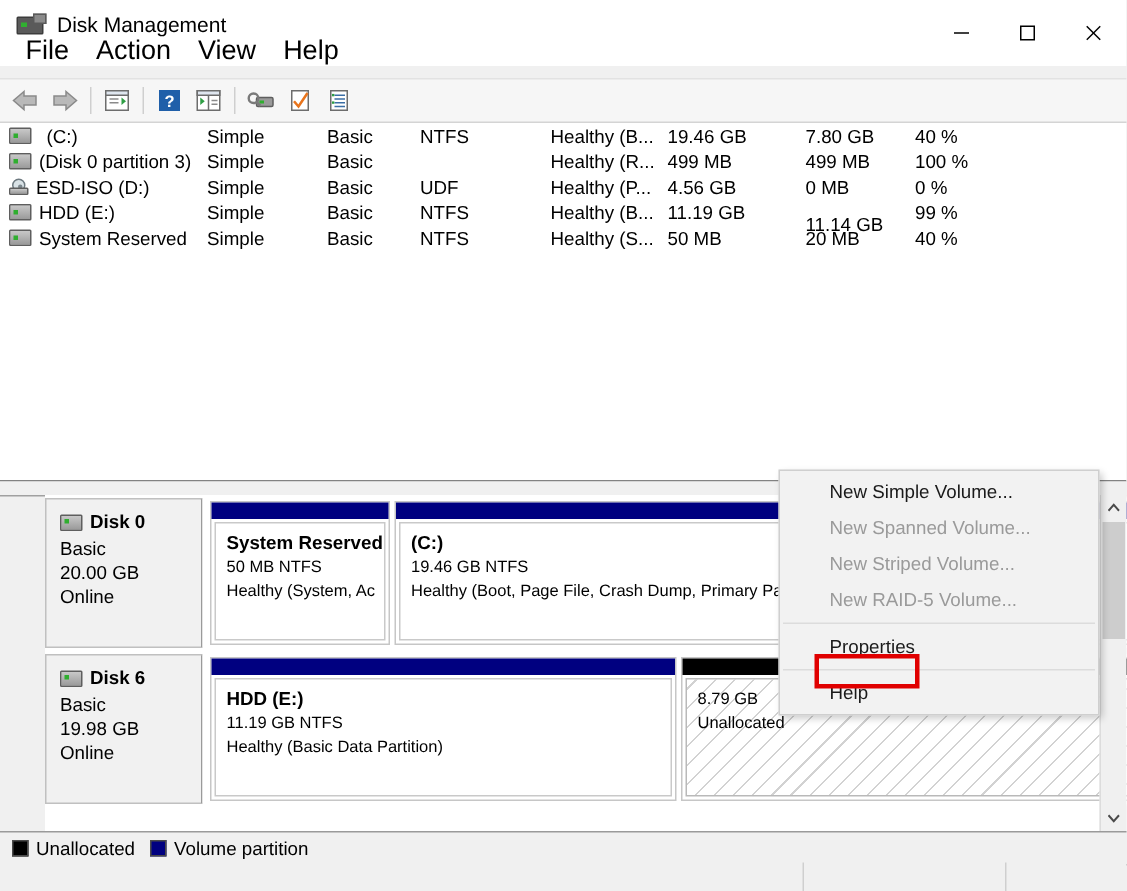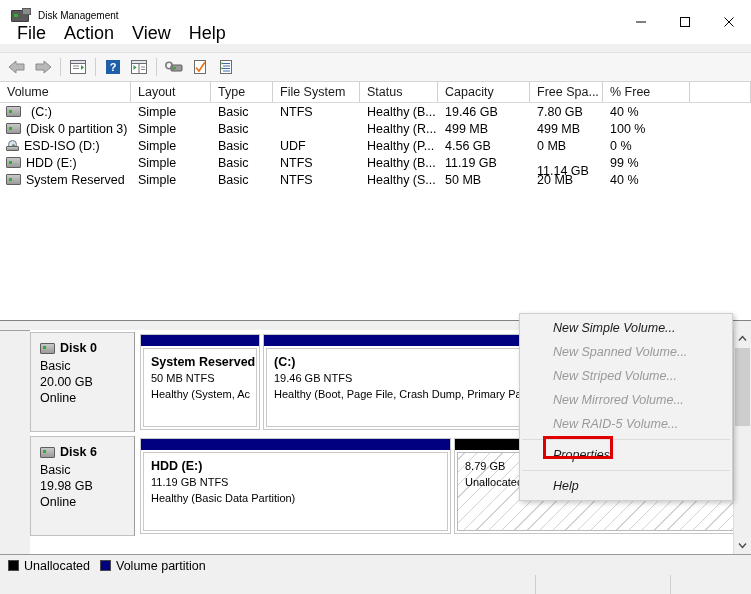--- a/index.html
+++ b/index.html
@@ -11,21 +11,21 @@
   }
   .app{position:relative;width:751px;height:594px;background:#f0f0f0;overflow:hidden;}
 
   
   .titlebar{position:absolute;left:0;top:0;width:751px;height:44px;background:#ffffff;}
   .title-left{position:absolute;left:11px;top:8px;display:flex;align-items:center;gap:9px;}
   .app-icon{width:18px;height:14px;position:relative;}
   .app-icon .body{position:absolute;left:0;top:2px;width:16px;height:10px;background:#5a5a5a;border:1px solid #3c3c3c;border-radius:1px;}
   .app-icon .led{position:absolute;left:3px;top:6px;width:4px;height:3px;background:#30b030;}
   .app-icon .tab{position:absolute;left:11px;top:0px;width:7px;height:5px;background:#8b8b8b;border:1px solid #5a5a5a;}
-  .title-text{font-size:10px;color:#000;}
+  .title-text{font-size:14px;color:#000;}
   .winbtns{position:absolute;right:0;top:0;display:flex;height:44px;}
   .winbtn{width:44px;height:44px;display:flex;align-items:center;justify-content:center;cursor:default;}
   .winbtn svg{display:block;}
 
   
   .menubar{position:absolute;left:0;top:21px;height:24px;display:flex;align-items:center;padding-left:8px;gap:0px;}
   .menuitem{padding:3px 9px;font-size:18px;color:#000;}
 
   
   .toolbar{position:absolute;left:0;top:52px;width:751px;height:28px;background:#f6f6f6;
@@ -83,21 +83,21 @@
           border-top:1px solid #9a9a9a;border-bottom:1px solid #9a9a9a;display:flex;align-items:center;padding-left:8px;gap:6px;}
   .lgitem{display:flex;align-items:center;gap:5px;font-size:12.5px;}
   .swatch{width:11px;height:11px;border:1px solid #4a4a4a;box-sizing:border-box;}
 
   
   .statusbar{position:absolute;left:0;top:575px;width:751px;height:19px;background:#f0f0f0;display:flex;}
   .sb{height:19px;box-sizing:border-box;border-right:1px solid #cfcfcf;}
 
   
   .ctxmenu{position:absolute;left:519px;top:313px;width:212px;background:#f2f2f2;
-           border:1px solid #cfcfcf;box-shadow:2px 2px 5px rgba(0,0,0,.22);padding:2px 0;z-index:50;font-style:italic;}
+           border:1px solid #cfcfcf;box-shadow:2px 2px 5px rgba(0,0,0,.22);padding:2px 0;z-index:50;}
   .ctxitem{height:24px;display:flex;align-items:center;padding-left:33px;font-size:12.5px;color:#1a1a1a;white-space:nowrap;}
   .ctxitem.disabled{color:#9a9a9a;}
   .ctxsep{height:1px;background:#dcdcdc;margin:3px 2px;}
   .redbox{position:absolute;left:543px;top:436px;width:70px;height:23px;border:3px solid #e00000;box-sizing:border-box;z-index:60;pointer-events:none;}
 </style>
 </head>
 <body>
 
 <div class="app">
 
@@ -197,31 +197,20 @@
         <line x1="5" y1="7" x2="12" y2="7" stroke="#3b6ea5"></line>
         <line x1="5" y1="9.5" x2="12" y2="9.5" stroke="#3b6ea5"></line>
         <line x1="5" y1="12" x2="12" y2="12" stroke="#3b6ea5"></line>
         <rect x="3.3" y="3.6" width="1.6" height="1.6" fill="#2f9e44"></rect>
         <rect x="3.3" y="8.6" width="1.6" height="1.6" fill="#2f9e44"></rect>
       </svg>
     </div>
   </div>
 
   <div class="listpane">
-    <div class="hdrrow" id="vl-header">
-        <div class="hcell" style="width: 131px;">Volume</div>
-        <div class="hcell" style="width: 80px;">Layout</div>
-        <div class="hcell" style="width: 62px;">Type</div>
-        <div class="hcell" style="width: 87px;">File System</div>
-        <div class="hcell" style="width: 78px;">Status</div>
-        <div class="hcell" style="width: 92px;">Capacity</div>
-        <div class="hcell" style="width: 73px;">Free Spa...</div>
-        <div class="hcell" style="width: 87px;">% Free</div>
-        <div class="hcell" style="width: 61px;"></div>
-      </div>
     <div class="listbody" id="vl-body">
         <div class="lrow">
           <div class="lcell vol" style="width: 131px;">
             <span class="ico-drive">
               <i></i>
             </span>
             <span style="margin-left: 5px;">(C:)</span>
           </div>
           <div class="lcell" style="width: 80px;">Simple</div>
           <div class="lcell" style="width: 62px;">Basic</div>
@@ -389,21 +378,20 @@
   <div class="statusbar">
     <div class="sb" style="width:536px;"></div>
     <div class="sb" style="width:135px;"></div>
     <div class="sb" style="width:80px;border-right:none;"></div>
   </div>
 
   <div class="ctxmenu" id="ctx">
       <div class="ctxitem">New Simple Volume...</div>
       <div class="ctxitem disabled">New Spanned Volume...</div>
       <div class="ctxitem disabled">New Striped Volume...</div>
-      <div class="ctxitem disabled">New Mirrored Volume...</div>
       <div class="ctxitem disabled">New RAID-5 Volume...</div>
       <div class="ctxsep"></div>
       <div class="ctxitem">Properties</div>
       <div class="ctxsep"></div>
       <div class="ctxitem">Help</div>
     </div>
   <div class="redbox"></div>
 
 </div>
 

